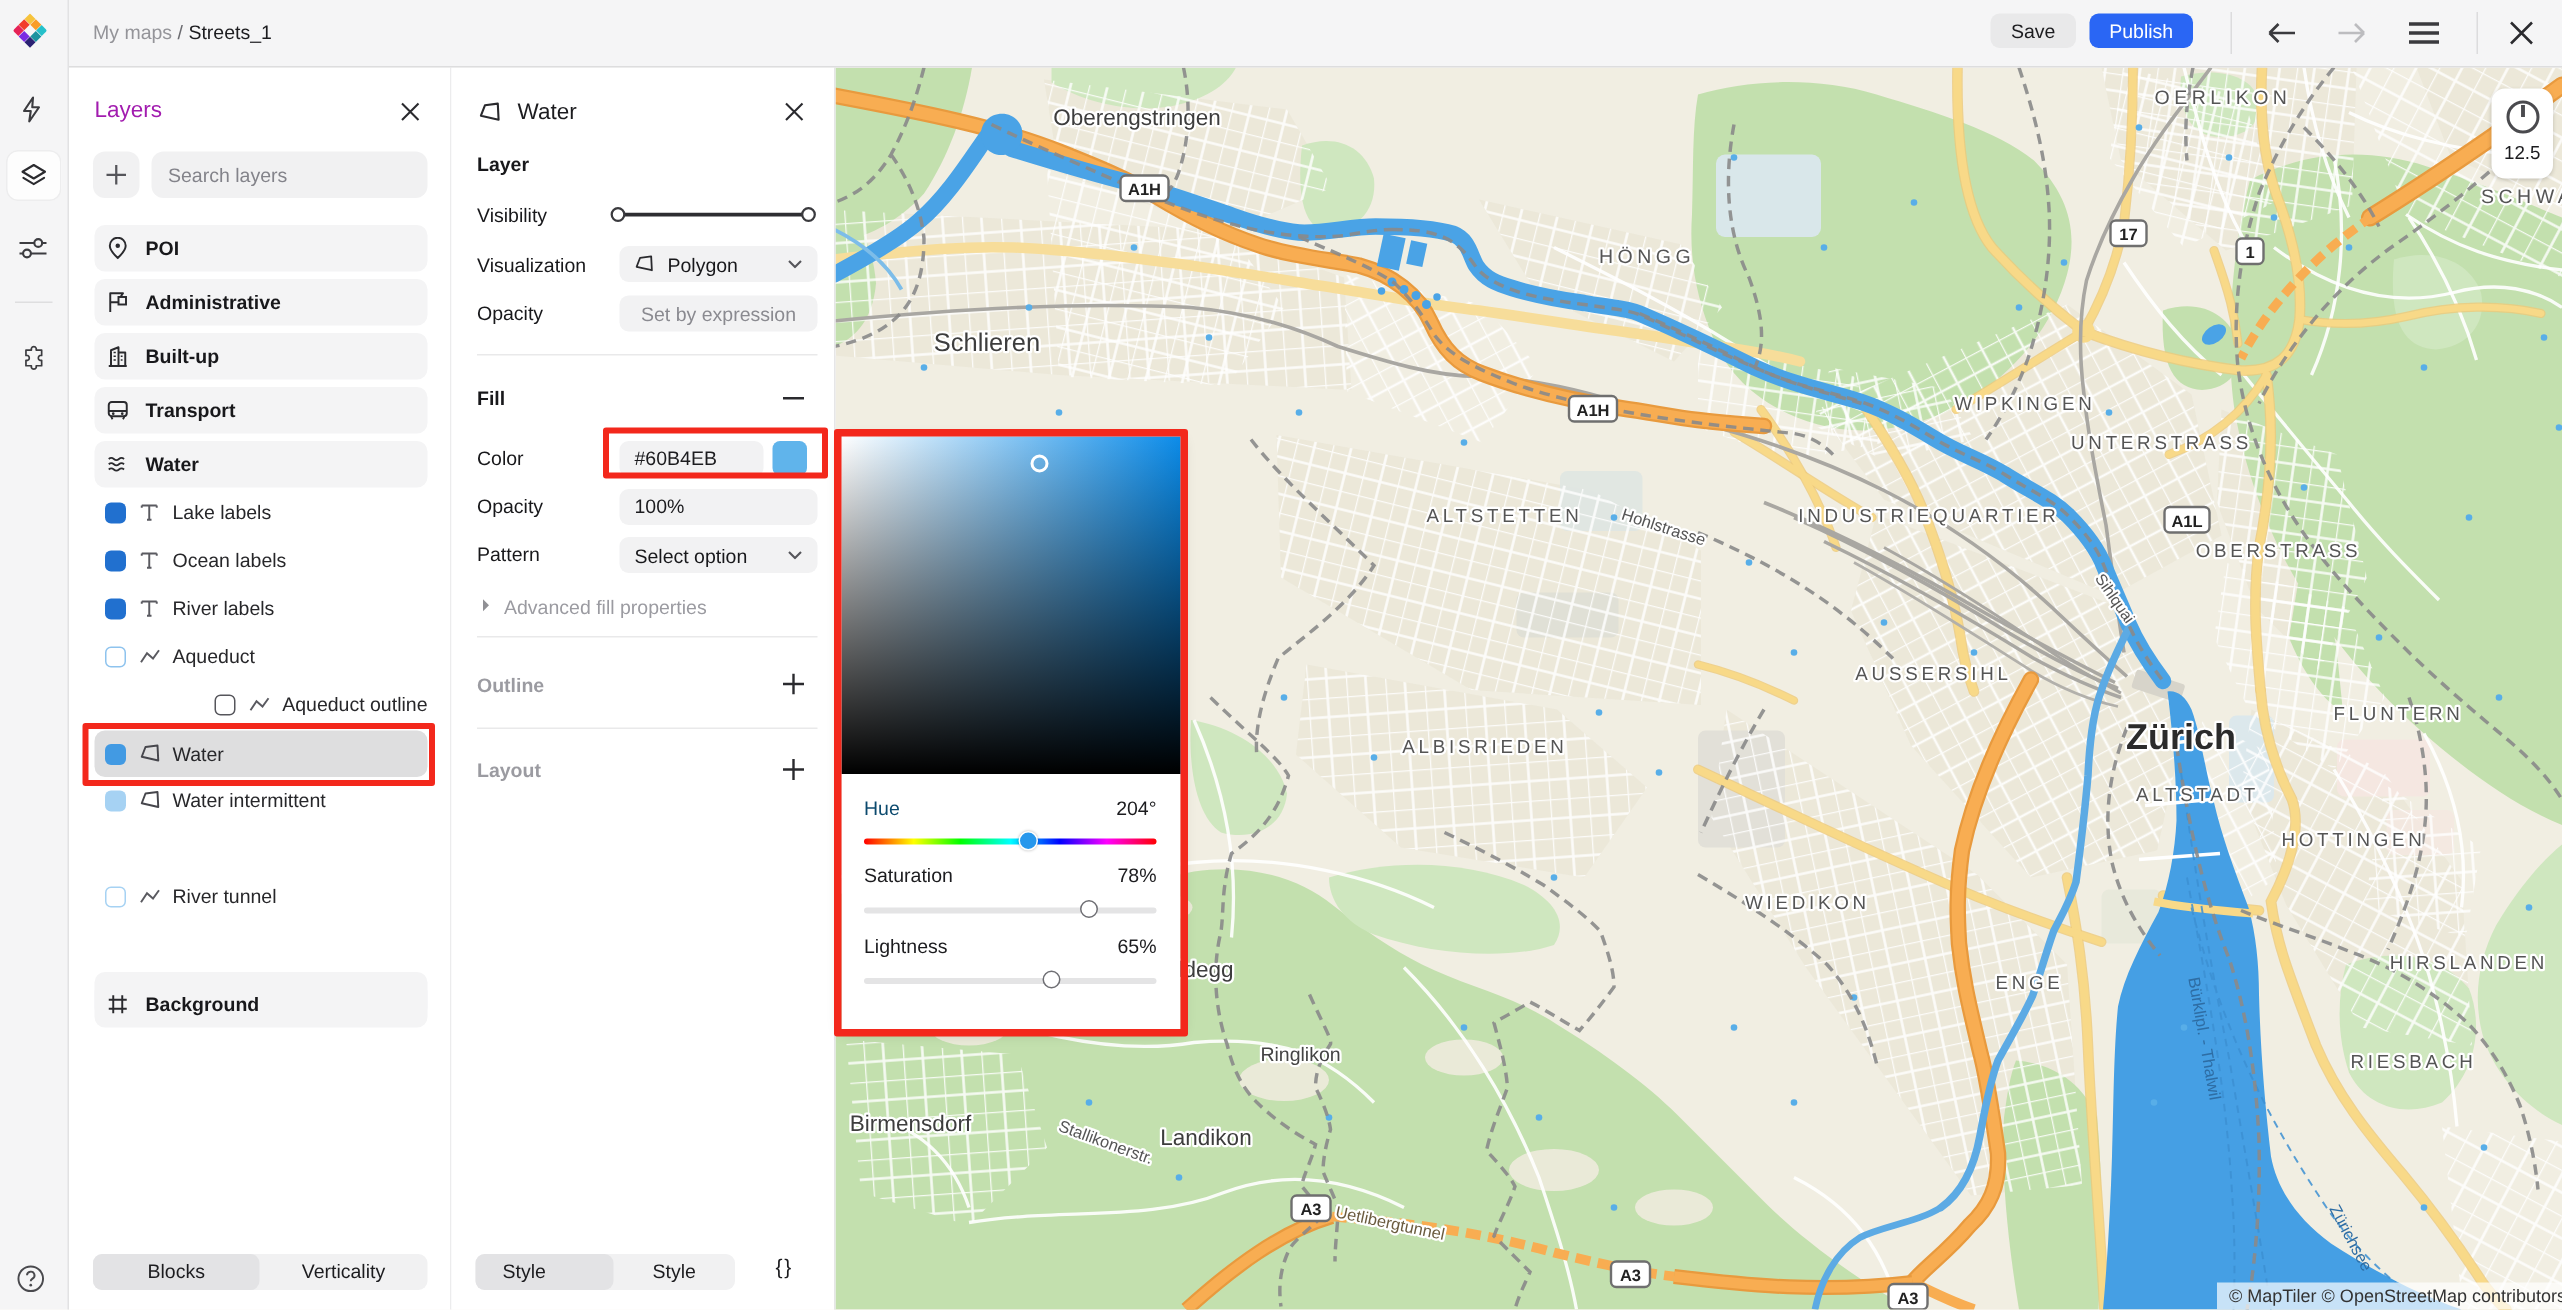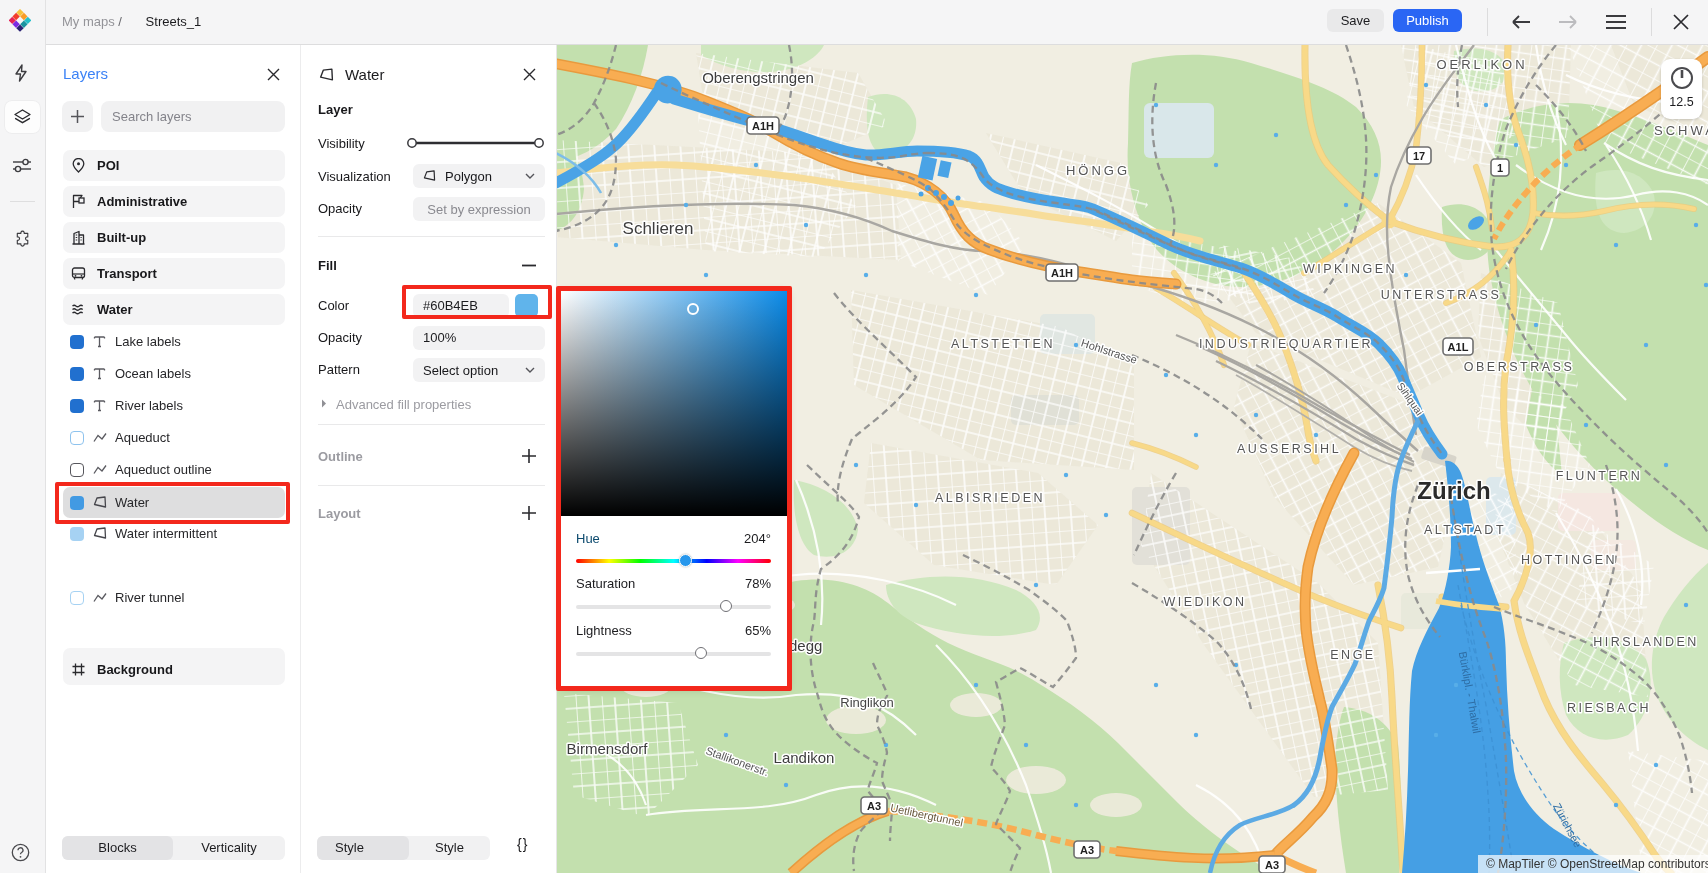--- a/index.html
+++ b/index.html
@@ -16,21 +16,21 @@
   .cbx { width:14px; height:14px; border-radius:4px; margin-left:7px; flex:none; }
   .licon { width:15px; height:15px; margin-left:8px; margin-right:8px; flex:none; display:flex; align-items:center; justify-content:center; }
   .plabel { position:absolute; left:17px; font-size:13px; color:#18181b; }
   .pctrl { position:absolute; left:112px; width:132px; height:24px; background:#f2f2f3; border-radius:6px; font-size:13px; color:#18181b; display:flex; align-items:center; }
   .hr { position:absolute; left:17px; width:227px; border-top:1px solid #e9e9ea; }
   .redbox { position:absolute; border:4px solid #f3281c; z-index:40; border-radius:2px; }
 </style>
 </head>
 <body>
 <div id="topbar">
-  <div class="abs" style="left:62px; top:14px; font-size:13px; color:#949499;">My maps <span style="color:#6b6b70;">/</span> <span style="color:#1c1c1f;margin-left:20px;">Streets_1</span></div>
+  <div class="abs" style="left:62px; top:14px; font-size:13px; color:#949499;">My maps <span style="color:#6b6b70;">/</span> <span style="color:#1c1c1f;">Streets_1</span></div>
   <div class="abs" style="left:1327px; top:9px; width:57px; height:23px; background:#e9e9ea; border-radius:6px; text-align:center; line-height:23px; font-size:13px; color:#1c1c1f;">Save</div>
   <div class="abs" style="left:1393px; top:9px; width:69px; height:23px; background:#2a66f4; border-radius:6px; text-align:center; line-height:23px; font-size:13px; color:#fff;">Publish</div>
   <div class="abs" style="left:1487px; top:8px; width:1px; height:28px; background:#dcdcdd;"></div>
   <svg class="abs" style="left:1510px; top:12px;" width="22" height="20" viewBox="0 0 22 20">
       <path d="M3 10 H20 M3 10 L9 4 M3 10 L9 16" stroke="#3a3a3e" stroke-width="1.8" fill="none"></path>
     </svg>
   <svg class="abs" style="left:1557px; top:12px;" width="22" height="20" viewBox="0 0 22 20">
       <path d="M2 10 H19 M19 10 L13 4 M19 10 L13 16" stroke="#bcbcbf" stroke-width="1.8" fill="none"></path>
     </svg>
   <svg class="abs" style="left:1605px; top:13px;" width="22" height="18" viewBox="0 0 22 18">
@@ -73,21 +73,21 @@
       <path d="M10 3 a2.2 2.2 0 0 1 4 0 l0 1.5 h4.5 v4.5 l-1.5 0 a2.2 2.2 0 0 0 0 4 l1.5 0 v4.5 h-4.5 l0 1.5 a2.2 2.2 0 0 1 -4 0 l0 -1.5 H5.5 v-4.5 l1.5 0 a2.2 2.2 0 0 0 0 -4 l-1.5 0 V4.5 H10 Z" stroke="#3c3c40" stroke-width="1.4" fill="none" stroke-linejoin="round" transform="translate(1,2) scale(0.92)"></path>
     </svg>
   <svg class="abs" style="left:11px; top:843px;" width="19" height="19" viewBox="0 0 19 19">
       <circle cx="9.5" cy="9.5" r="8.2" stroke="#4a4a4e" stroke-width="1.3" fill="none"></circle>
       <path d="M7 7.2 a2.5 2.5 0 1 1 3.6 2.3 c-.8.4-1.1.8-1.1 1.7" stroke="#4a4a4e" stroke-width="1.3" fill="none"></path>
       <circle cx="9.5" cy="13.8" r=".9" fill="#4a4a4e"></circle>
     </svg>
 </div>
 
 <div id="lpanel">
-  <div class="abs" style="left:17px; top:20px; font-size:15px; color:#3b82f6;">Layers</div>
+  <div class="abs" style="left:17px; top:20px; font-size:15px; color:#a21caf;">Layers</div>
   <svg class="abs" style="left:221px; top:23px;" width="13" height="13" viewBox="0 0 13 13">
       <path d="M1 1 L12 12 M12 1 L1 12" stroke="#2a2a2e" stroke-width="1.4"></path>
     </svg>
   <div class="abs" style="left:16px; top:56px; width:31px; height:31px; background:#f1f1f2; border-radius:8px;">
       <svg style="position:absolute;left:8px;top:8px;" width="15" height="15" viewBox="0 0 15 15">
         <path d="M7.5 1 V14 M1 7.5 H14" stroke="#55555a" stroke-width="1.5"></path>
       </svg>
     </div>
   <div class="abs" style="left:55px; top:56px; width:184px; height:31px; background:#f1f1f2; border-radius:8px; line-height:31px; padding-left:11px; font-size:13px; color:#83838a;">Search layers</div>
   <div class="grow" style="top:105px;"><svg width="15" height="15" viewBox="0 0 15 15">
@@ -125,21 +125,21 @@
   <div class="srow" style="top:345px;"><div class="cbx" style="background:#2170cf;"></div><div class="licon">
         <svg width="13" height="13" viewBox="0 0 13 13">
           <path d="M1.5 2 H11.5 M6.5 2 V11.5 M1.5 2 V3.5 M11.5 2 V3.5 M5 11.5 H8" stroke="#5a5a60" stroke-width="1.3"></path>
         </svg>
       </div>River labels</div>
   <div class="srow" style="top:377px;"><div class="cbx" style="background:#fff; border:1.5px solid #8ec3ee;"></div><div class="licon">
         <svg width="14" height="12" viewBox="0 0 14 12">
           <path d="M1 9.5 L5 3.5 L9 7 L13 1.5" stroke="#5a5a60" stroke-width="1.3" fill="none"></path>
         </svg>
       </div>Aqueduct</div>
-  <div class="srow" style="top:409px;"><div class="cbx" style="background:#fff; border:1.5px solid #56565c;"></div><div class="licon">
+  <div class="srow" style="top:409px;justify-content:flex-end;"><div class="cbx" style="background:#fff; border:1.5px solid #56565c;"></div><div class="licon">
         <svg width="14" height="12" viewBox="0 0 14 12">
           <path d="M1 9.5 L5 3.5 L9 7 L13 1.5" stroke="#5a5a60" stroke-width="1.3" fill="none"></path>
         </svg>
       </div>Aqueduct outline</div>
   <div class="srow" style="top:442px; background:#dededf; border-radius:7px;"><div class="cbx" style="background:#429ae3;"></div><div class="licon">
         <svg width="14" height="13" viewBox="0 0 14 13">
           <path d="M4 2 L12 1 L12.5 11 L1.5 8.5 Z" stroke="#46464c" stroke-width="1.3" fill="none" stroke-linejoin="round"></path>
         </svg>
       </div>Water</div>
   <div class="srow" style="top:473px;"><div class="cbx" style="background:#a6d2f3;"></div><div class="licon">

